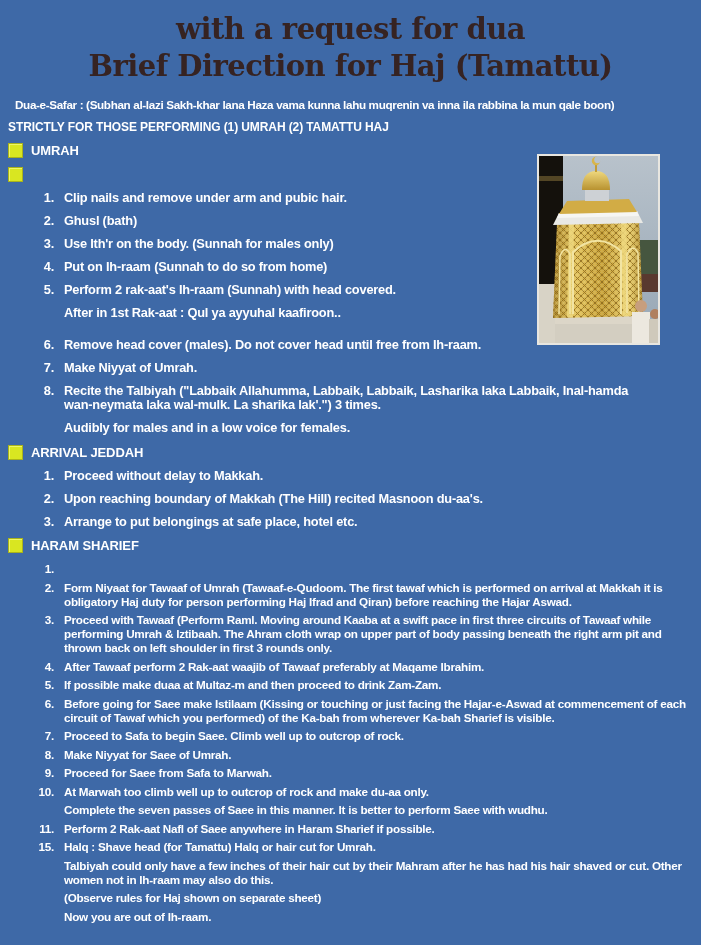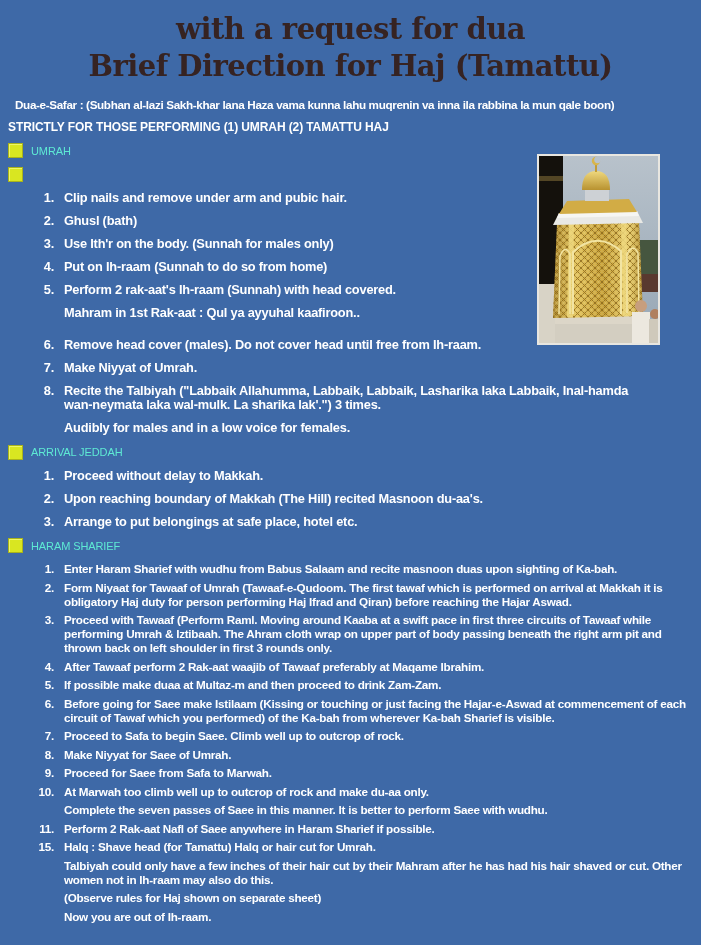--- a/index.html
+++ b/index.html
@@ -24,21 +24,21 @@
   .sections{margin:4px 0 0 8px;}
   .sec-header{display:flex;align-items:center;margin:9px 0 9px 0;}
   .bullet{
     width:13px;height:13px;flex:none;
     background:#d9e621;
     border:1px solid #a9b31c;
     box-shadow:inset 1px 1px 0 #eef768;
     margin-right:8px;
   }
   .sec-label{
-    color:#5eead4;font-weight:normal;font-size:11px;
+    color:#ffffff;font-weight:bold;font-size:13px;
     letter-spacing:-0.1px;
   }
   .item{
     display:flex;
     color:#ffffff;font-weight:bold;
     font-size:12.8px;line-height:14.5px;
     letter-spacing:-0.2px;
     margin-bottom:8.5px;
   }
   .item .num{width:21px;text-align:right;margin-left:25px;margin-right:10px;flex:none;}
@@ -97,21 +97,21 @@
       <div class="item">
         <span class="num">4.</span>
         <span class="txt">Put on Ih-raam (Sunnah to do so from home)</span>
       </div>
       <div class="item">
         <span class="num">5.</span>
         <span class="txt">Perform 2 rak-aat's Ih-raam (Sunnah) with head covered.</span>
       </div>
       <div class="item">
         <span class="num"></span>
-        <span class="txt">Mahram in 1st Rak-aat : Qul ya ayyuhal kaafiroon..</span>
+        <span class="txt">After in 1st Rak-aat : Qul ya ayyuhal kaafiroon..</span>
       </div>
       <div class="item">
         <span class="num"></span>
       </div>
       <div class="item">
         <span class="num">6.</span>
         <span class="txt">Remove head cover (males). Do not cover head until free from Ih-raam.</span>
       </div>
       <div class="item">
         <span class="num">7.</span>
@@ -144,21 +144,20 @@
         <span class="txt">Arrange to put belongings at safe place, hotel etc.</span>
       </div>
     </div>
     <div class="section tight">
       <div class="sec-header">
         <span class="bullet"></span>
         <span class="sec-label">HARAM SHARIEF</span>
       </div>
       <div class="item">
         <span class="num">1.</span>
-        <span class="txt">Enter Haram Sharief with wudhu from Babus Salaam and recite masnoon duas upon sighting of Ka-bah.</span>
       </div>
       <div class="item">
         <span class="num">2.</span>
         <span class="txt">Form Niyaat for Tawaaf of Umrah (Tawaaf-e-Qudoom. The first tawaf which is performed on arrival at Makkah it is obligatory Haj duty for person performing Haj Ifrad and Qiran) before reaching the Hajar Aswad.</span>
       </div>
       <div class="item">
         <span class="num">3.</span>
         <span class="txt">Proceed with Tawaaf (Perform Raml. Moving around Kaaba at a swift pace in first three circuits of Tawaaf while performing Umrah &amp; Iztibaah. The Ahram cloth wrap on upper part of body passing beneath the right arm pit and thrown back on left shoulder in first 3 rounds only.</span>
       </div>
       <div class="item">

